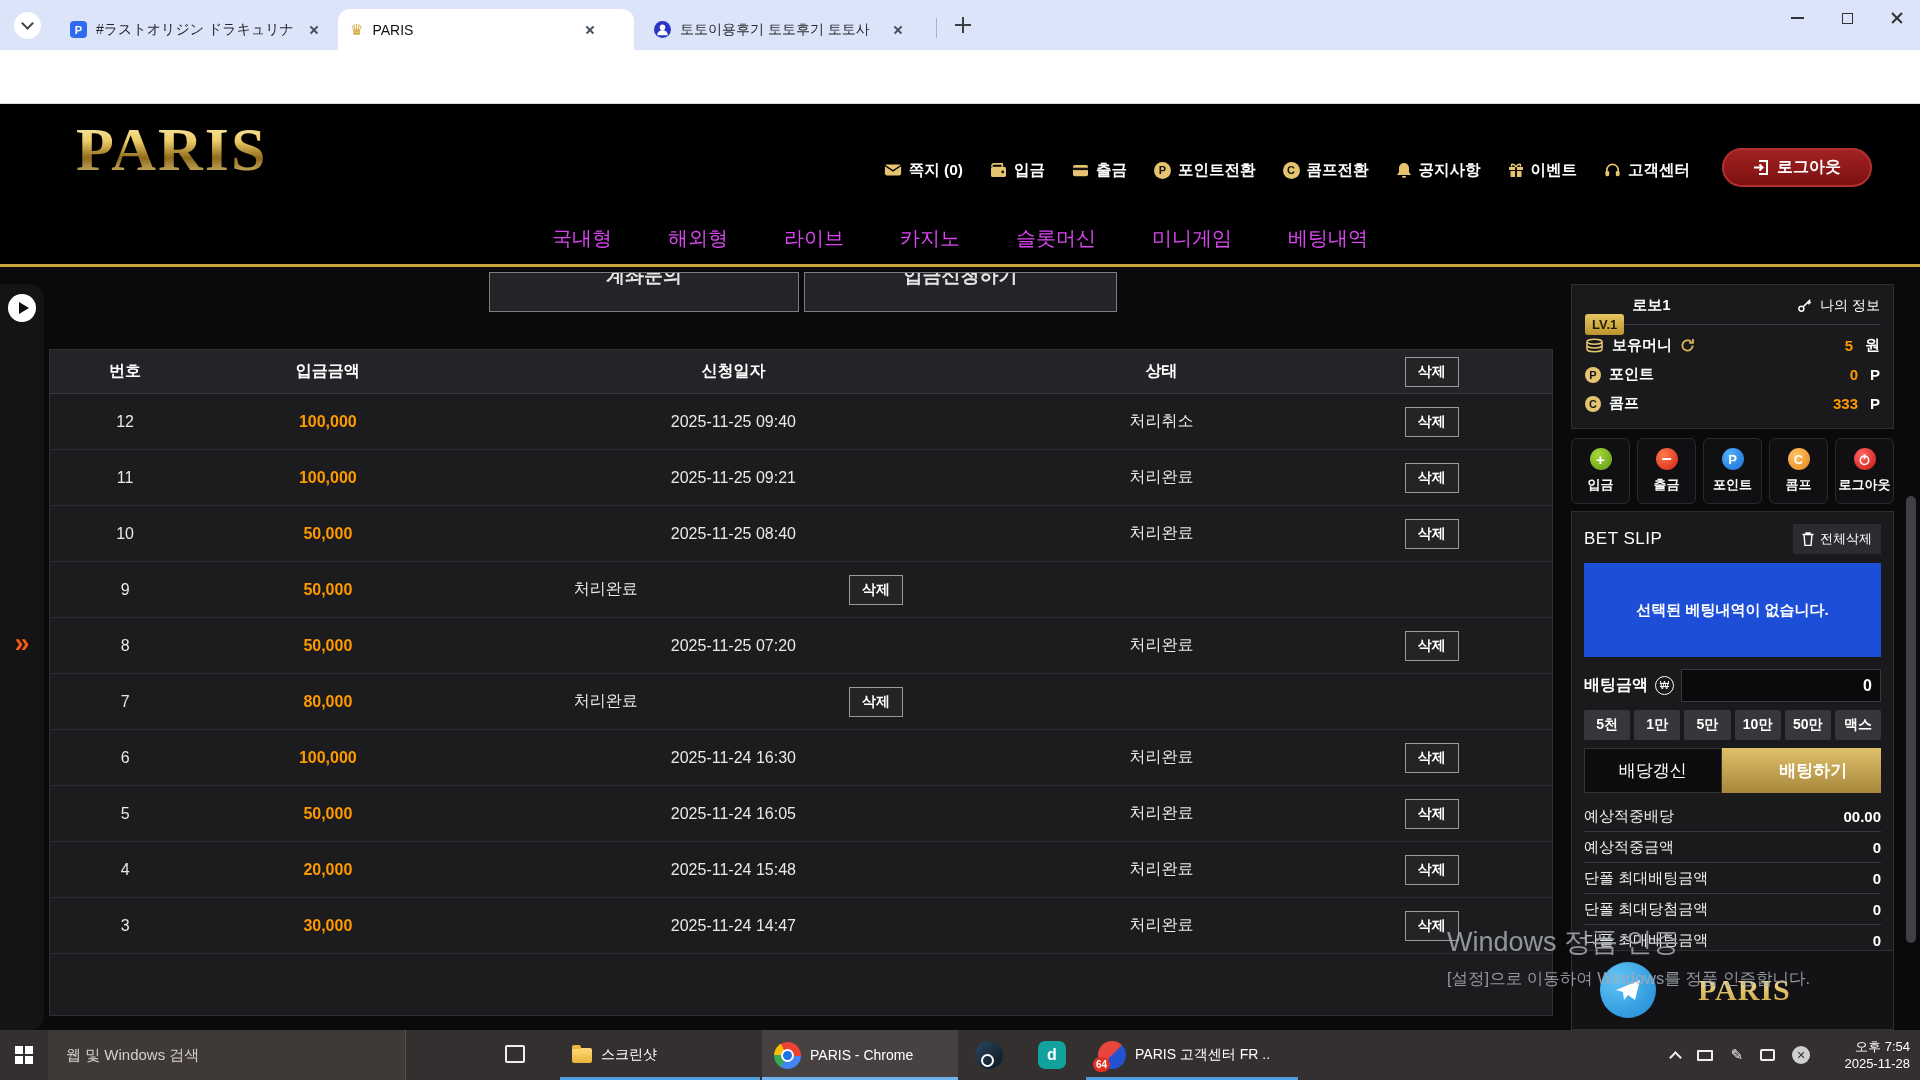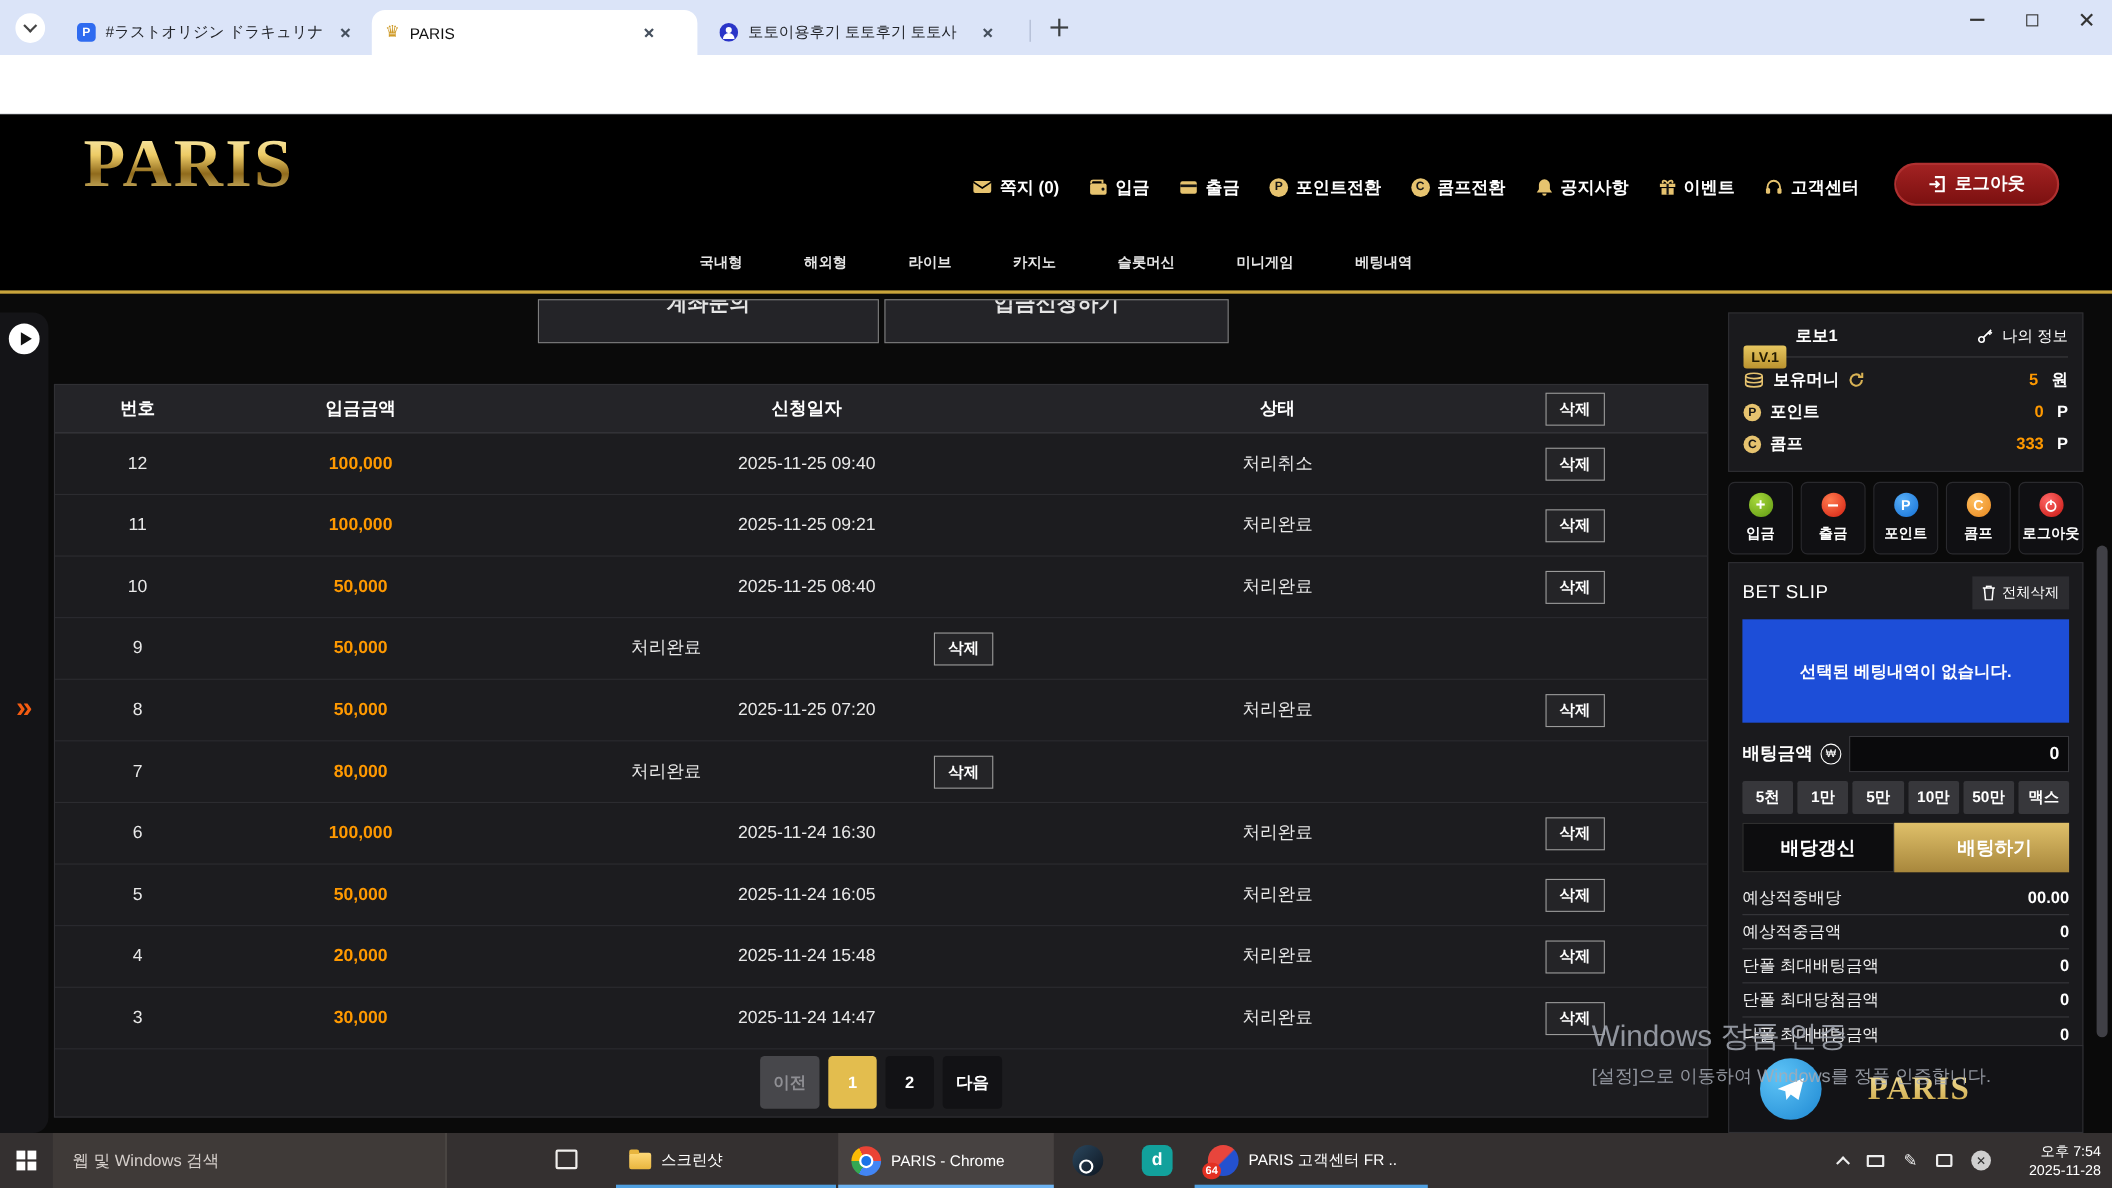--- a/index.html
+++ b/index.html
@@ -56,21 +56,21 @@
           -webkit-background-clip:text; background-clip:text; color:transparent; }
   .topmenu { position:absolute; right:230px; top:46px; height:40px; display:flex; gap:27px; align-items:center; }
   .tmitem { display:flex; align-items:center; gap:7px; color:#fff; font-size:15.5px; font-weight:bold; cursor:pointer;}
   .coin { width:17px; height:17px; border-radius:50%; background:#e6c36f; color:#161616; font-size:11px;
           font-weight:bold; display:flex; align-items:center; justify-content:center; }
   .logoutbtn { position:absolute; right:48px; top:44px; width:150px; height:39px; border-radius:20px;
                background:linear-gradient(180deg,#a22222,#7c1010); border:2px solid #b03030; color:#fff;
                font-size:16px; font-weight:bold; display:flex; align-items:center; justify-content:center; gap:8px;}
   .mainnav { position:absolute; left:0; bottom:0; width:1920px; height:54px; display:flex; gap:56px;
              align-items:center; justify-content:center; border-bottom:3px solid #c9a43c; }
-  .navitem { color:#e5e5e5; font-size:13px; font-weight:bold; cursor:pointer; }
+  .navitem { color:#d946ef; font-size:20px; font-weight:normal; cursor:pointer; }
 
   #pagebg { position:absolute; left:0; top:267px; width:1920px; height:763px; background:#0a0a0a; }
 
   #leftrail { position:absolute; left:0; top:284px; width:44px; height:746px; background:#141417;
               border-radius:0 14px 14px 0; }
   .playbtn { position:absolute; left:8px; top:10px; width:28px; height:28px; border-radius:50%; background:#fff;
              display:flex; align-items:center; justify-content:center; }
   .playtri { width:0; height:0; border-left:10px solid #111; border-top:6px solid transparent;
              border-bottom:6px solid transparent; margin-left:3px; }
   .railchev { position:absolute; left:0; top:344px; width:44px; text-align:center; color:#f35c12;
@@ -135,21 +135,21 @@
   .amtlabel { color:#fff; font-size:16px; font-weight:bold; }
   .wonic { width:19px; height:19px; border-radius:50%; border:1.5px solid #fff; color:#fff; font-size:10px;
            display:flex; align-items:center; justify-content:center; }
   .amtinput { flex:1; height:33px; background:#0a0a0c; border:1px solid #38383c; color:#fff;
               font-size:16px; font-weight:bold; display:flex; align-items:center; justify-content:flex-end;
               padding-right:8px; }
   .qamts { margin-top:8px; display:flex; gap:4px; }
   .qamt { flex:1; height:30px; background:#37373b; color:#fff; font-size:14px; font-weight:bold;
           display:flex; align-items:center; justify-content:center; border-radius:2px; cursor:pointer; }
   .bigbtns { margin-top:8px; display:flex; height:45px; }
-  .b-refresh { flex:1; background:#0d0d0f; border:1px solid #333; color:#fff; font-size:17px; font-weight:bold;
+  .b-refresh { flex:1; background:#0d0d0f; border:1px solid #333; color:#fff; font-size:17px; font-weight:normal;
                display:flex; align-items:center; justify-content:center; cursor:pointer; }
   .b-bet { flex:1; background:linear-gradient(180deg,#dfc06a,#a8873c); color:#fff; font-size:17px;
            font-weight:bold; display:flex; align-items:center; justify-content:center; cursor:pointer;padding-left:24px; }
   .stats { margin-top:8px; }
   .srow { height:31px; display:flex; align-items:center; border-bottom:1px solid #38383c; }
   .slabel { color:#f0f0f0; font-size:15px; }
   .sval { margin-left:auto; color:#fff; font-size:15px; font-weight:bold; }
   .banner { position:absolute; left:1571px; top:950px; width:323px; height:80px; background:#131316;
             border:1px solid #2f2f33; display:flex; align-items:center; }
   .tgcircle { width:56px; height:56px; border-radius:50%; margin-left:28px;
@@ -450,26 +450,20 @@
       <div class="c-del"><span class="delbtn">삭제</span></div>
     </div>
     <div class="trow">
       <div class="c-no">3</div>
       <div class="c-am"><span class="amount">30,000</span></div>
       <div class="c-dt">2025-11-24 14:47</div>
       <div class="c-st">처리완료</div>
       <div class="c-del"><span class="delbtn">삭제</span></div>
     </div>
 
-    <div class="tpag">
-      <div class="pbtn p-prev">이전</div>
-      <div class="pbtn p-act">1</div>
-      <div class="pbtn p-num">2</div>
-      <div class="pbtn p-num">다음</div>
-    </div>
   </div>
 
   <div id="sidebar">
     <div class="panel userpanel">
       <div class="urow1">
         <span class="lvbadge">LV.1</span>
         <span class="uname">로보1</span>
         <span class="myinfo">
           <svg width="15" height="15" viewBox="0 0 24 24">
             <circle cx="7" cy="17" r="4" fill="none" stroke="#fff" stroke-width="2.4"></circle>

